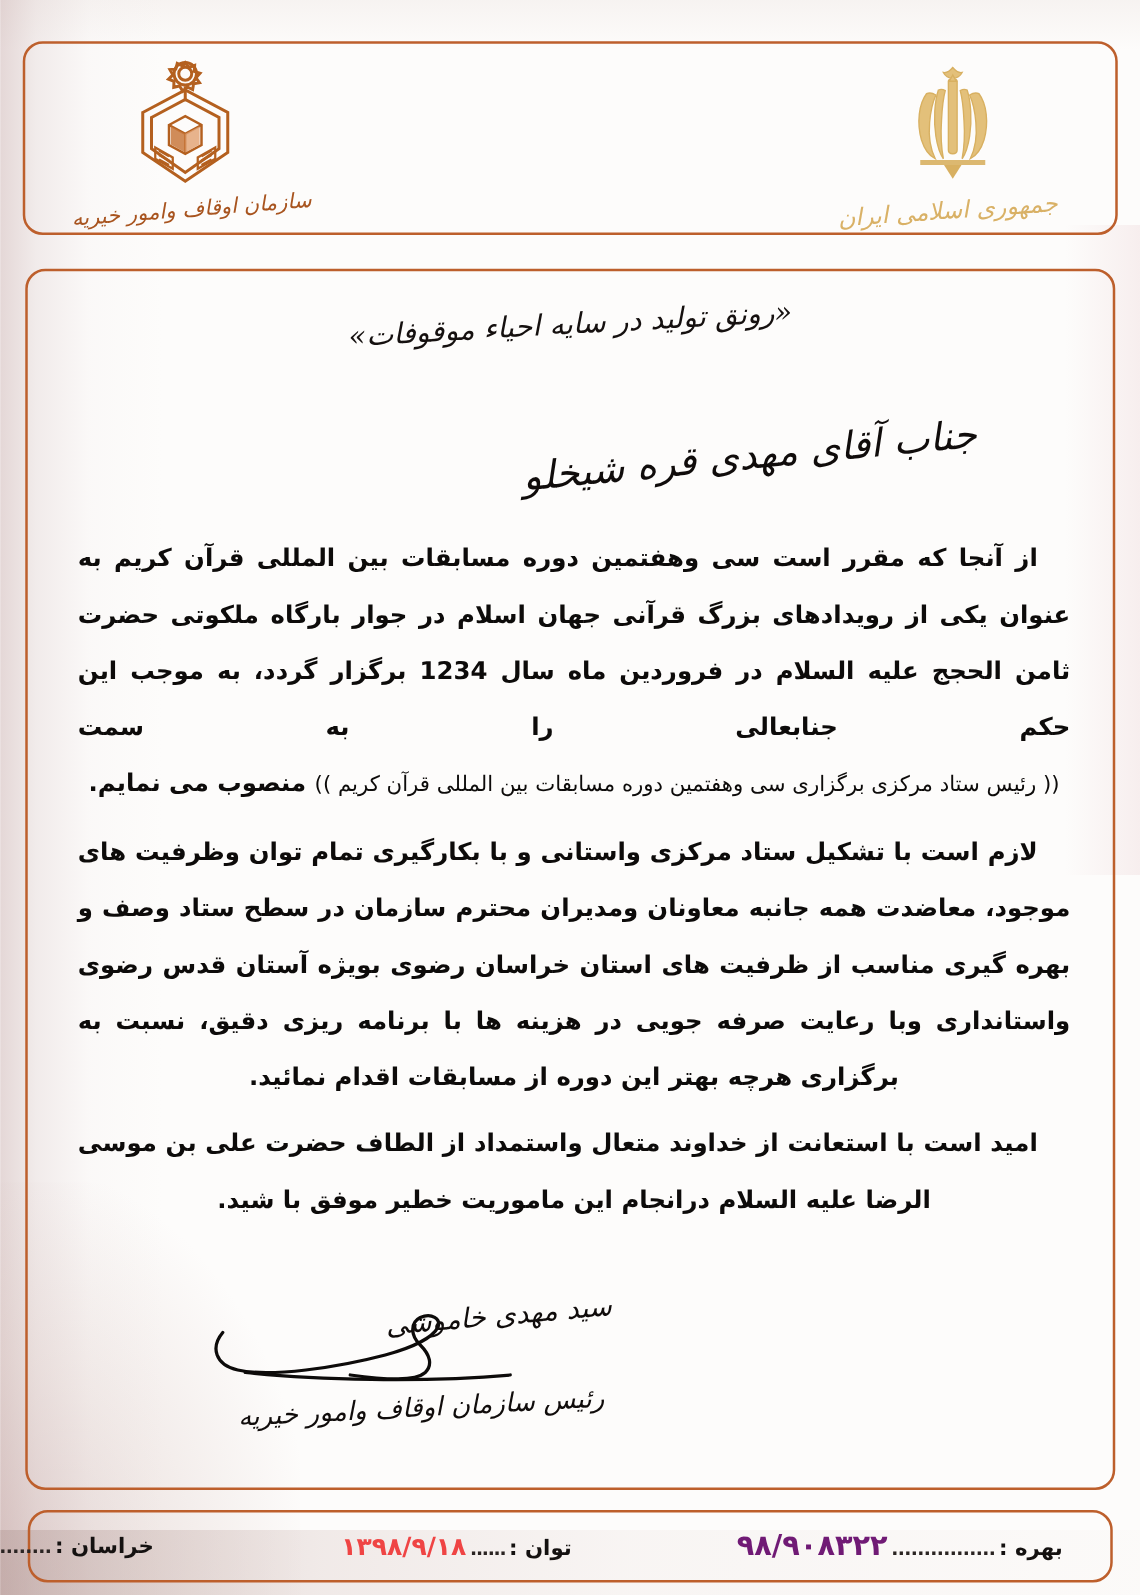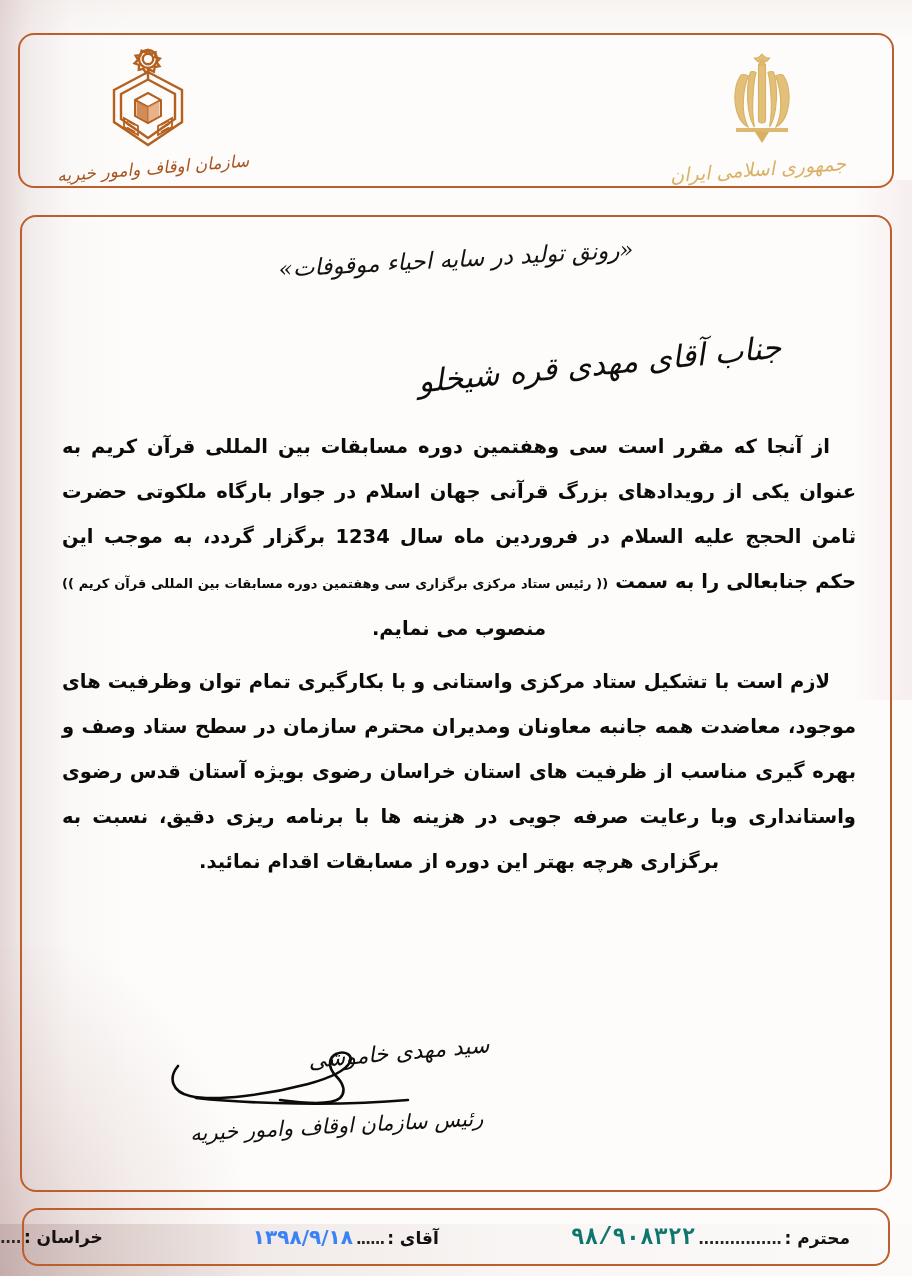--- a/index.html
+++ b/index.html
@@ -154,22 +154,22 @@
     font-size: 19.5px;
     font-weight: 700;
     line-height: 45px;
     color: #0d0b0a;
   }
   .letter-body p {
     margin: 0 0 8px 0;
     text-indent: 26px;
   }
   .post-title {
-    font-weight: 700;
-    font-size: 13px;
+    font-weight: 400;
+    font-size: 17px;
     white-space: nowrap;
     margin-top: 20px;
   }
 
   
   .signature-block {
     position: absolute;
     left: 160px;
     top: 1026px;
     width: 400px;
@@ -231,22 +231,22 @@
     color: #2a2422;
     letter-spacing: -1px;
     font-size: 15px;
   }
   .field-value {
     font-family: "DejaVu Sans", "Liberation Sans", sans-serif;
     font-size: 23px;
     font-weight: 700;
     letter-spacing: 1px;
   }
-  .value-ink-black { color: #0f766e; font-family: Liberation Mono, monospace; }
-  .value-ink-blue  { color: #3b82f6; font-size: 20px; }
+  .value-ink-black { color: #701a75; }
+  .value-ink-blue  { color: #ef4444; font-size: 20px; }
   .dots-long { letter-spacing: -0.5px; }
 </style>
 </head>
 <body>
 
 <div class="page">
 
   <div class="scan-tint-top"></div>
   <div class="scan-tint-left"></div>
   <div class="scan-tint-right"></div>
@@ -308,47 +308,48 @@
 
   <div class="frame frame-body"></div>
 
   <div class="slogan">«رونق تولید در سایه احیاء موقوفات»</div>
 
   <div class="addressee">جناب آقای مهدی قره شیخلو</div>
 
   <div class="letter-body">
     <p><span>از آنجا که مقرر است سی وهفتمین دوره مسابقات بین المللی قرآن کریم به عنوان یکی از رویدادهای بزرگ قرآنی جهان اسلام در جوار بارگاه ملکوتی حضرت ثامن الحجج علیه السلام در فروردین ماه سال 1234 برگزار گردد، به موجب این حکم جنابعالی را به سمت </span><span class="post-title">(( رئیس ستاد مرکزی برگزاری سی وهفتمین دوره مسابقات بین المللی قرآن کریم ))</span><span> منصوب می نمایم.</span></p>
     <p>لازم است با تشکیل ستاد مرکزی واستانی و با بکارگیری تمام توان وظرفیت های موجود، معاضدت همه جانبه معاونان ومدیران محترم سازمان در سطح ستاد وصف و بهره گیری مناسب از ظرفیت های استان خراسان رضوی بویژه آستان قدس رضوی واستانداری وبا رعایت صرفه جویی در هزینه ها با برنامه ریزی دقیق، نسبت به برگزاری هرچه بهتر این دوره از مسابقات اقدام نمائید.</p>
+    <p>امید است با استعانت از خداوند متعال واستمداد از الطاف حضرت علی بن موسی الرضا علیه السلام درانجام این ماموریت خطیر موفق با شید.</p>
   </div>
 
   <div class="signature-block">
     <svg class="sig-stroke" width="400" height="150" viewBox="0 0 400 150">
       <g fill="none" stroke="#0d0b0a" stroke-width="2.6" stroke-linecap="round">
         <path d="M18 40 C8 52 12 66 30 70 C56 76 110 68 148 58 C170 52 186 44 190 36
                  C193 29 185 24 176 28 C168 32 168 42 176 50 C184 58 186 66 180 72
                  C172 79 150 78 120 74"></path>
         <path d="M36 72 C90 78 180 80 248 74"></path>
       </g>
     </svg>
     <div class="sig-name">سید مهدی خاموشی</div>
     <div class="sig-title">رئیس سازمان اوقاف وامور خیریه</div>
   </div>
 
   <div class="frame frame-footer"></div>
 
   <div class="footer-row">
 
     <div class="field field-number">
-      <span class="field-label">محترم :</span>
+      <span class="field-label">بهره :</span>
       <span class="dots dots-long">................</span>
       <span class="field-value value-ink-black">۹۸/۹۰۸۳۲۲</span>
     </div>
 
     <div class="field field-date">
-      <span class="field-label">آقای :</span>
+      <span class="field-label">توان :</span>
       <span class="dots">......</span>
       <span class="field-value value-ink-blue">۱۳۹۸/۹/۱۸</span>
     </div>
 
     <div class="field field-attachment">
       <span class="field-label">خراسان :</span>
       <span class="dots dots-long">.......................</span>
       <span class="field-value value-ink-black"></span>
     </div>
 

